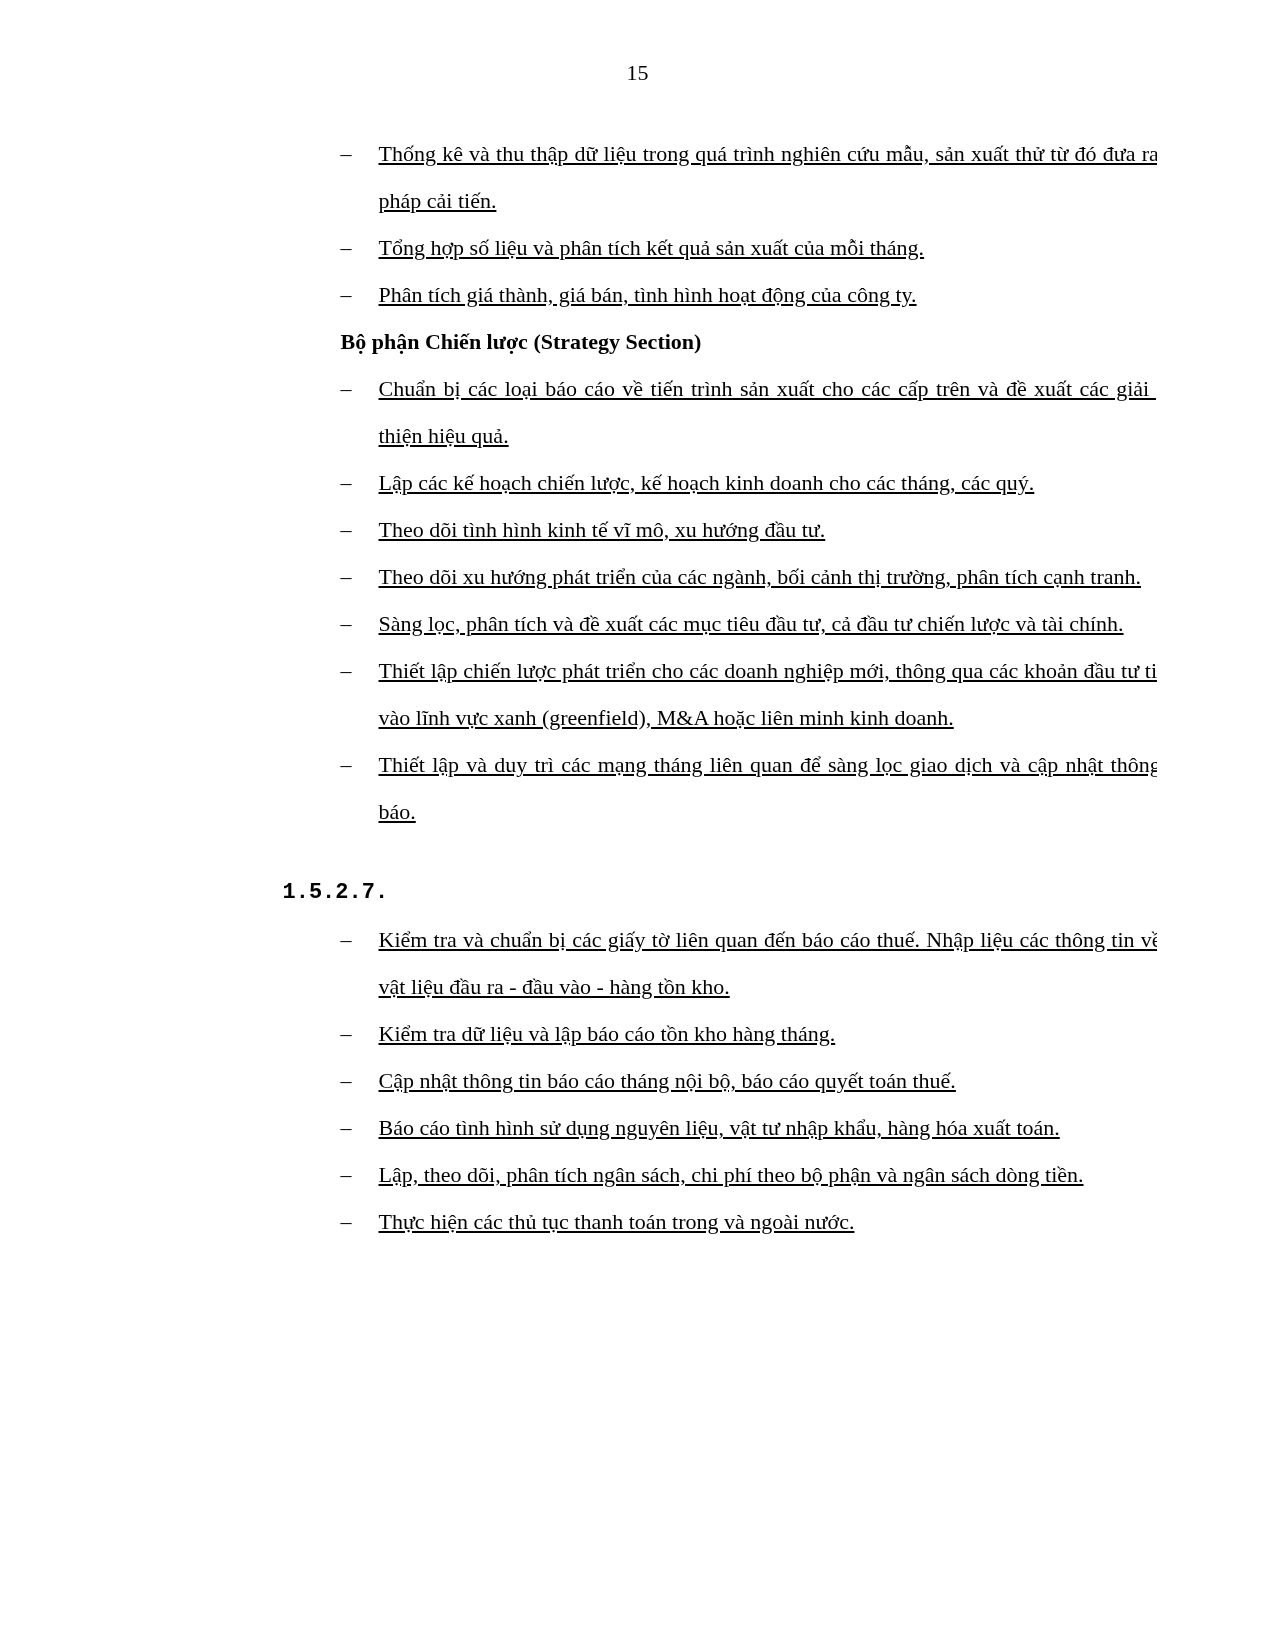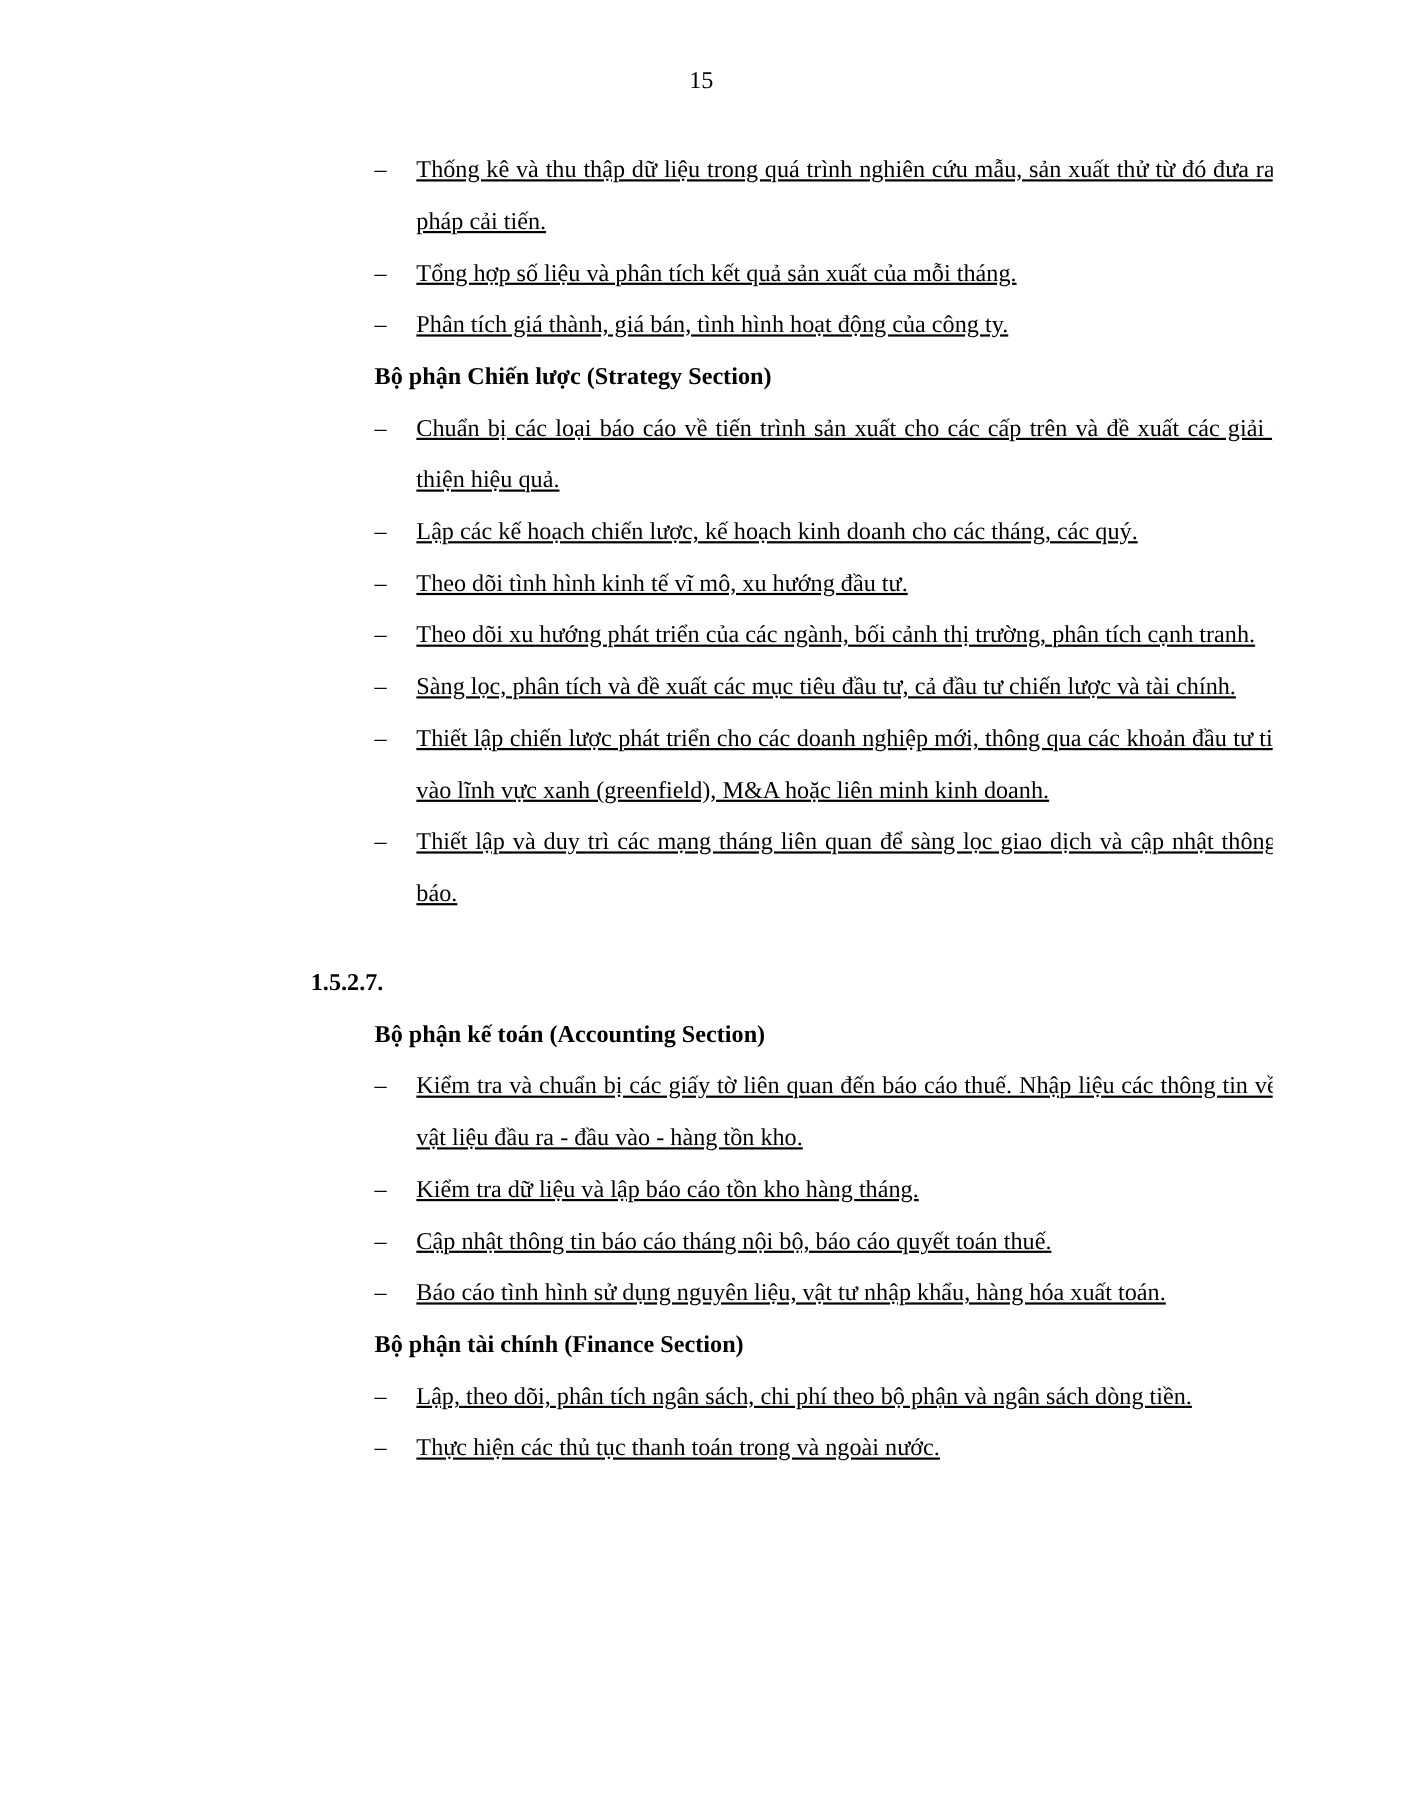--- a/index.html
+++ b/index.html
@@ -44,20 +44,21 @@
     text-decoration: underline;
   }
   .subheading {
     margin-left: 58px;
     font-weight: bold;
   }
   .section-heading {
     display: flex;
     font-weight: bold;
     margin-top: 34px;
+    font-family: Liberation Mono, monospace;
   }
   .sec-num {
     flex: 0 0 114px;
     width: 114px;
   }
   .sec-title {
     flex: 1;
   }
 </style>
 </head>
@@ -110,40 +111,38 @@
     </div>
     <div class="bullet">
       <span class="marker">–</span>
       <span class="btext">Thiết lập và duy trì các mạng tháng liên quan để sàng lọc giao dịch và cập nhật thông tin tình báo.</span>
     </div>
 
     <div class="section-heading">
       <span class="sec-num">1.5.2.7.</span>
     </div>
 
-    <div class="subheading">Bộ phận kế toán (Accounting Section)</div>
 
     <div class="bullet">
       <span class="marker">–</span>
       <span class="btext">Kiểm tra và chuẩn bị các giấy tờ liên quan đến báo cáo thuế. Nhập liệu các thông tin về nguyên vật liệu đầu ra - đầu vào - hàng tồn kho.</span>
     </div>
     <div class="bullet">
       <span class="marker">–</span>
       <span class="btext">Kiểm tra dữ liệu và lập báo cáo tồn kho hàng tháng.</span>
     </div>
     <div class="bullet">
       <span class="marker">–</span>
       <span class="btext">Cập nhật thông tin báo cáo tháng nội bộ, báo cáo quyết toán thuế.</span>
     </div>
     <div class="bullet">
       <span class="marker">–</span>
       <span class="btext">Báo cáo tình hình sử dụng nguyên liệu, vật tư nhập khẩu, hàng hóa xuất toán.</span>
     </div>
 
-    <div class="subheading">Bộ phận tài chính (Finance Section)</div>
 
     <div class="bullet">
       <span class="marker">–</span>
       <span class="btext">Lập, theo dõi, phân tích ngân sách, chi phí theo bộ phận và ngân sách dòng tiền.</span>
     </div>
     <div class="bullet">
       <span class="marker">–</span>
       <span class="btext">Thực hiện các thủ tục thanh toán trong và ngoài nước.</span>
     </div>
 

